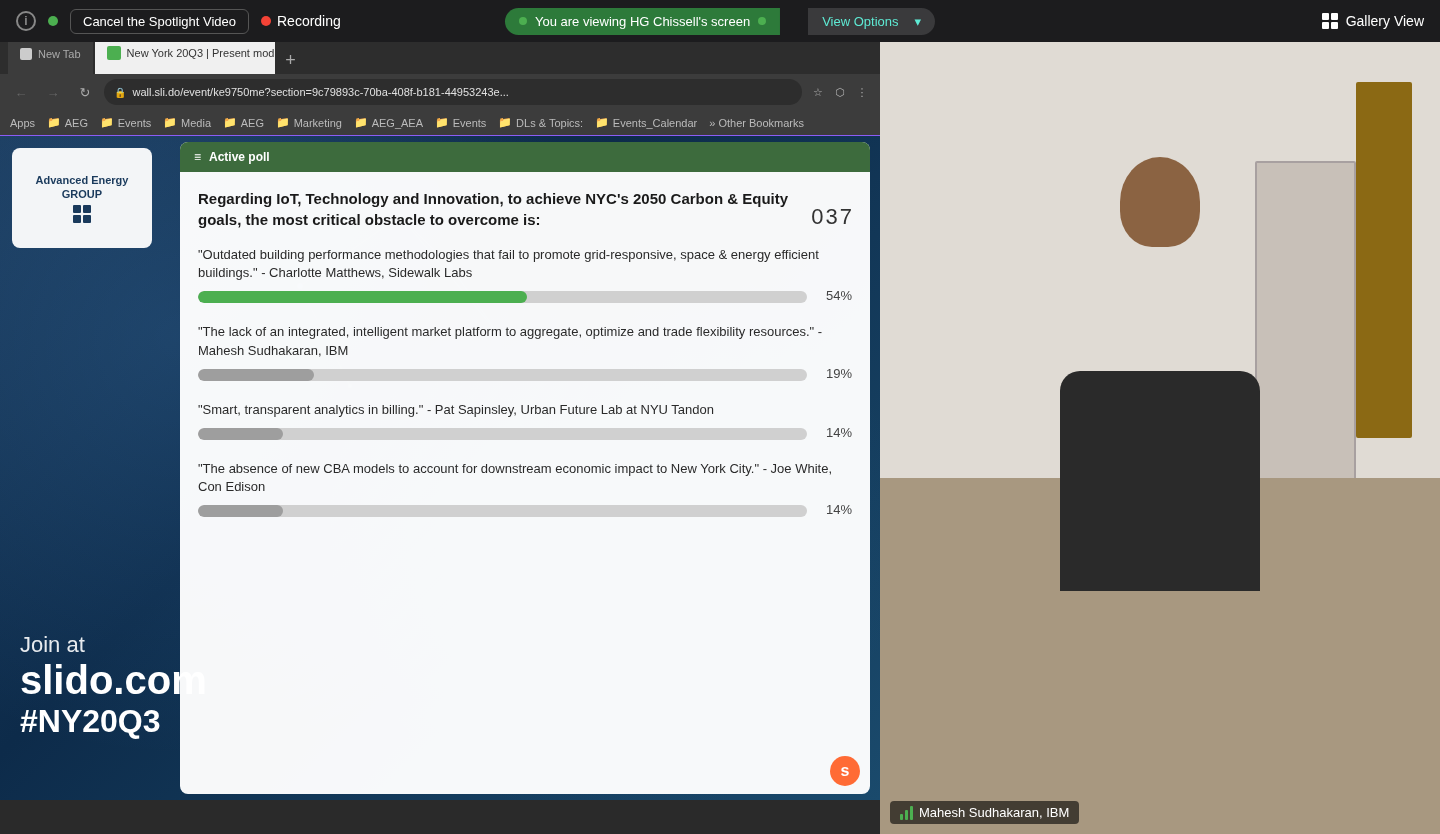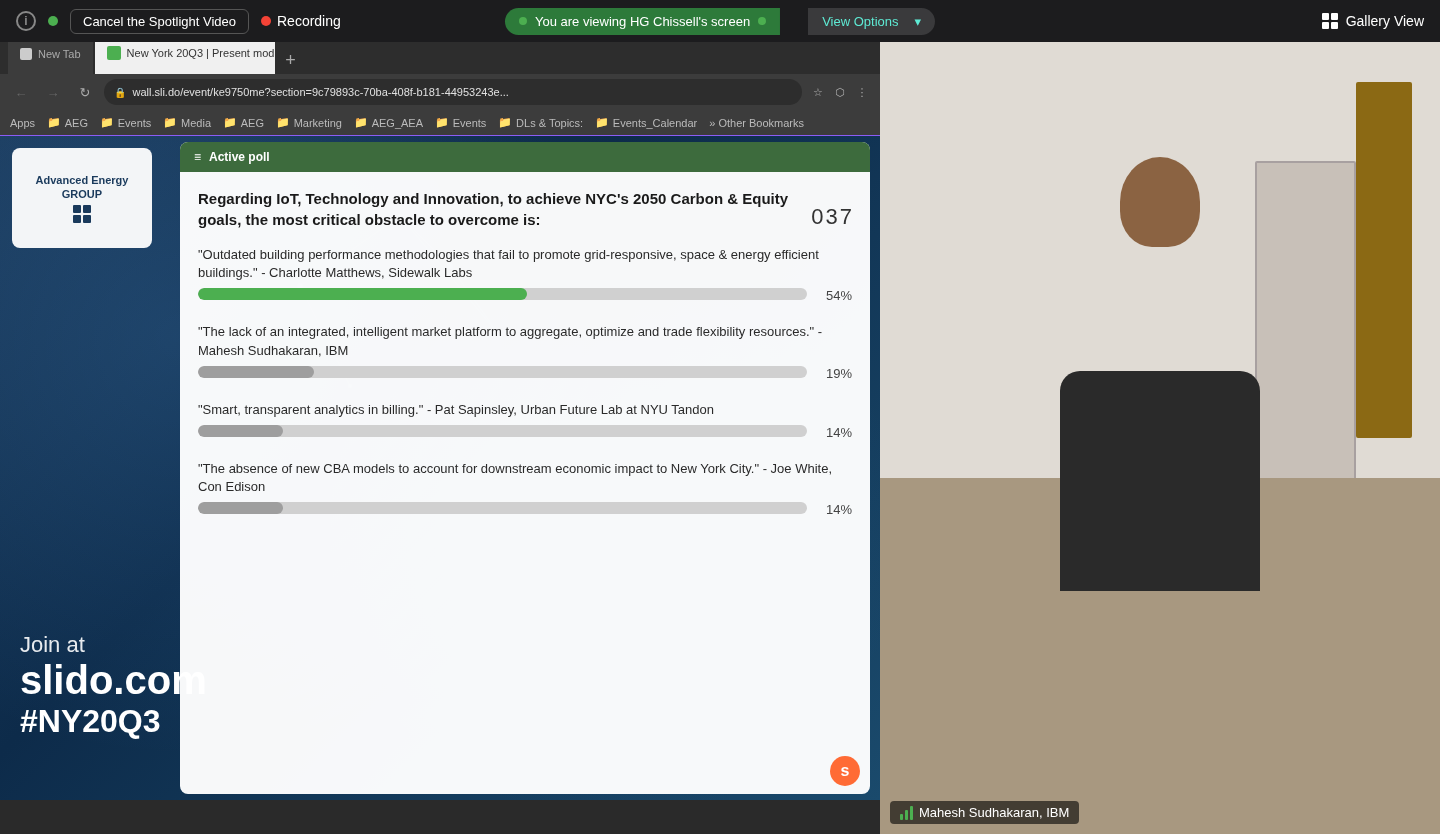--- a/index.html
+++ b/index.html
@@ -396,21 +396,21 @@
       margin-bottom: 20px;
     }
     .poll-option-text {
       font-size: 13px;
       color: #2a2a2a;
       line-height: 1.4;
       margin-bottom: 6px;
     }
     .poll-bar-row {
       display: flex;
-      align-items: flex-start;
+      align-items: flex-end;
       gap: 10px;
     }
     .poll-bar-bg {
       flex: 1;
       height: 12px;
       background: #d0d0d0;
       border-radius: 6px;
       overflow: hidden;
     }
     .poll-bar-fill {

